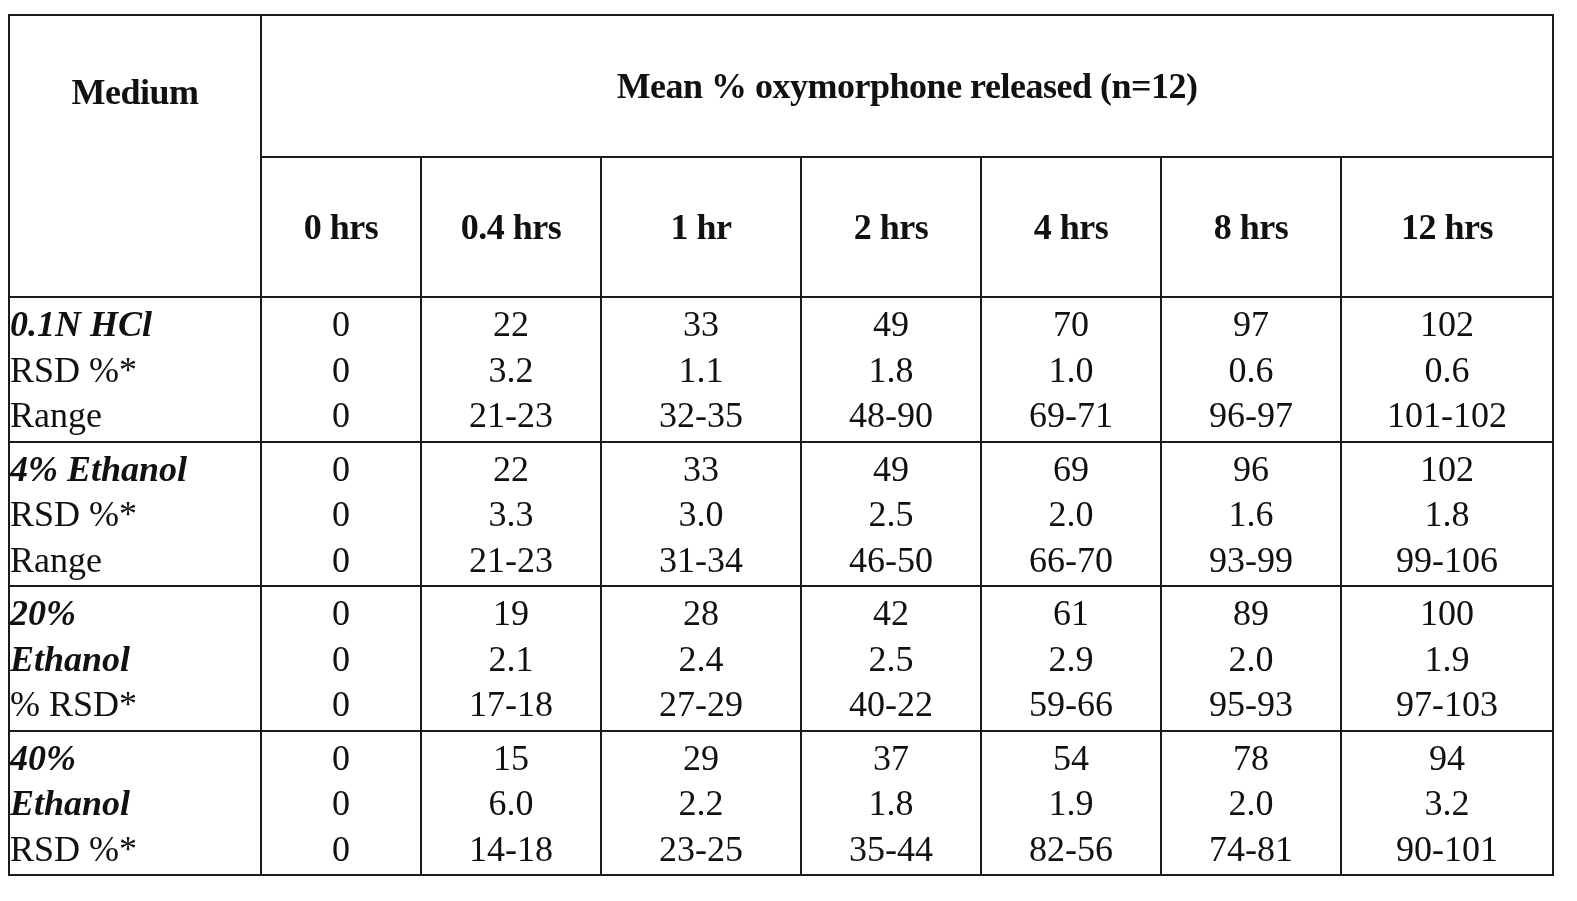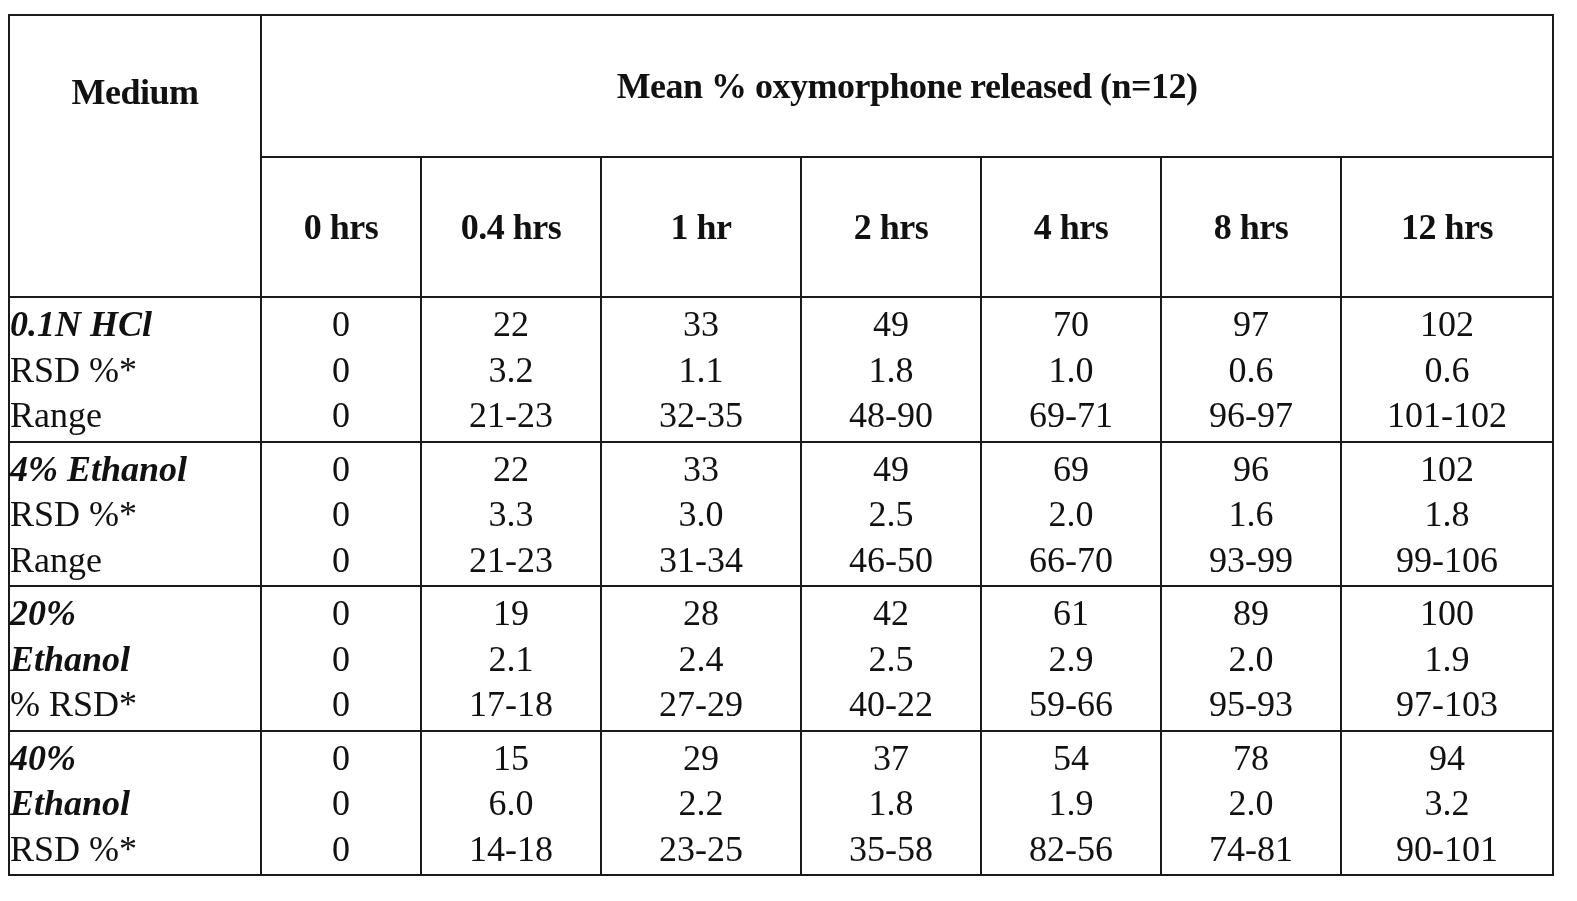--- a/index.html
+++ b/index.html
@@ -290,21 +290,21 @@
           <div class="cell-lines">
             <span>29</span>
             <span>2.2</span>
             <span>23-25</span>
           </div>
         </td>
         <td class="num-col">
           <div class="cell-lines">
             <span>37</span>
             <span>1.8</span>
-            <span>35-58</span>
+            <span>35-44</span>
           </div>
         </td>
         <td class="num-col">
           <div class="cell-lines">
             <span>54</span>
             <span>1.9</span>
             <span>82-56</span>
           </div>
         </td>
         <td class="num-col">

